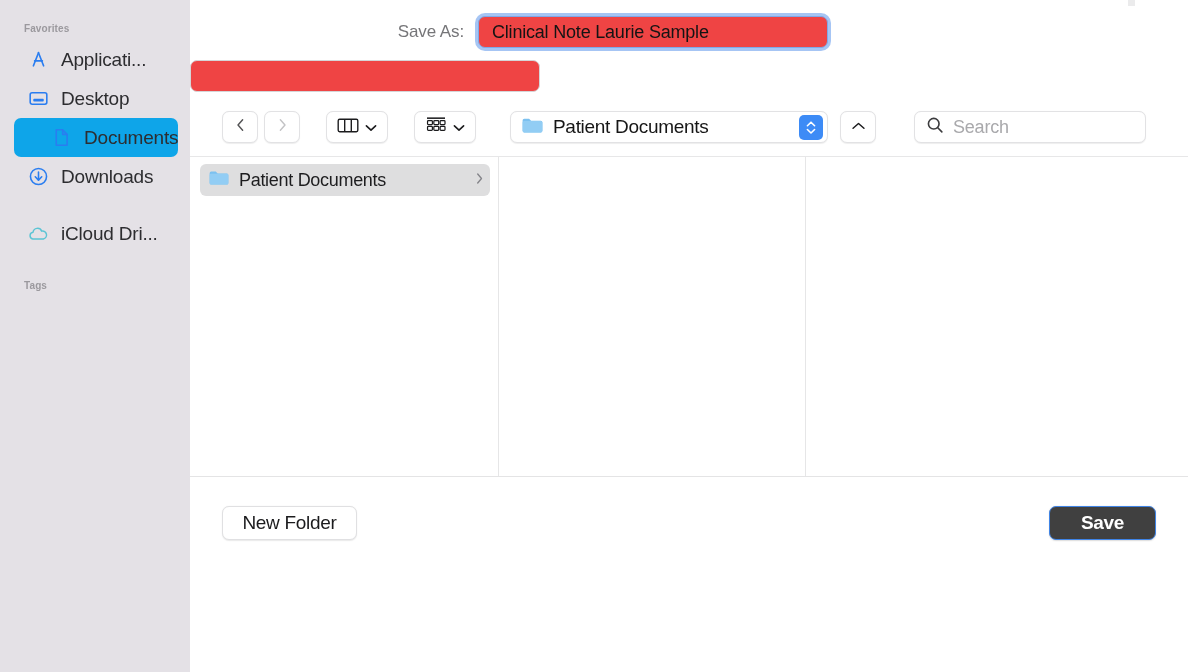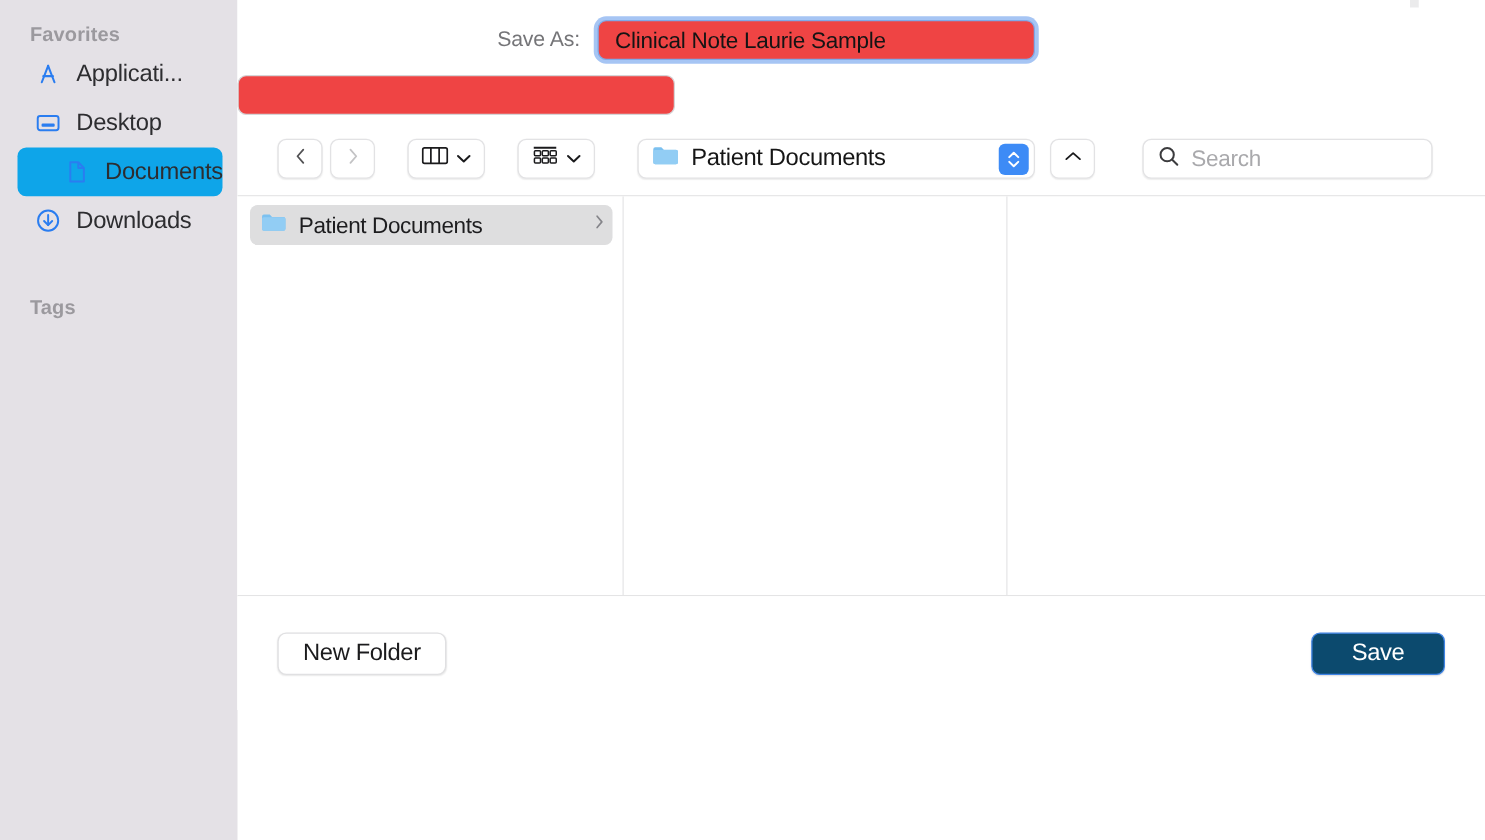--- a/index.html
+++ b/index.html
@@ -28,21 +28,21 @@
   .sidebar {
     width: 190px;
     height: 672px;
     background: #e4e1e6;
     flex: 0 0 190px;
     padding-top: 18px;
     position: relative;
   }
 
   .sb-section-title {
-    font-size: 16px;
+    font-size: 10px;
     color: #9b999e;
     font-weight: 600;
     padding: 0 4px 0 24px;
     height: 22px;
     line-height: 22px;
     letter-spacing: 0.1px;
   }
 
   .sb-item {
     display: flex;
@@ -251,25 +251,26 @@
     border: 1px solid #e0e0e2;
     background: #ffffff;
     color: #1b1b1d;
     box-shadow: 0 0.5px 1.2px rgba(0,0,0,0.09);
     padding: 0 16px;
   }
   .btn-newfolder { min-width: 135px; }
   .btn-cancel { min-width: 110px; }
   .btn-save {
     min-width: 107px;
-    background: #0c4a6e;
+    background: #404040;
     border: 1px solid #3f84e6;
     color: #ffffff;
     margin-left: 13px;
     box-shadow: 0 0.5px 1.4px rgba(0,0,0,0.14);
+    font-weight: bold;
   }
   .spacer { flex: 1 1 auto; }
 
   .corner-tick {
     position: absolute;
     right: 53px;
     top: 0px;
     width: 7px;
     height: 6px;
     background: #e9e9ea;
@@ -323,20 +324,28 @@
           <path d="M12 6.8 V16"></path>
             <path d="M8.3 12.3 L12 16.1 L15.7 12.3"></path>
         </svg>
       </span>
       <span class="sb-label">Downloads</span>
     </div>
 
     <div class="sb-gap"></div>
 
 
+    <div class="sb-item">
+      <span class="sb-icon">
+        <svg width="22" height="22" viewBox="0 0 24 24" fill="none" stroke="#5bc4d4" stroke-width="1.6" stroke-linejoin="round">
+          <path d="M6.3 17.4 A3.7 3.7 0 0 1 6.6 10.1 A4.9 4.9 0 0 1 16 8.9 A3.9 3.9 0 0 1 17.9 17.4 Z"></path>
+        </svg>
+      </span>
+      <span class="sb-label">iCloud Dri...</span>
+    </div>
 
     <div class="sb-gap-lg"></div>
 
     <div class="sb-section-title">Tags</div>
 
   </div>
 
   <div class="main">
 
     <div class="corner-tick"></div>

